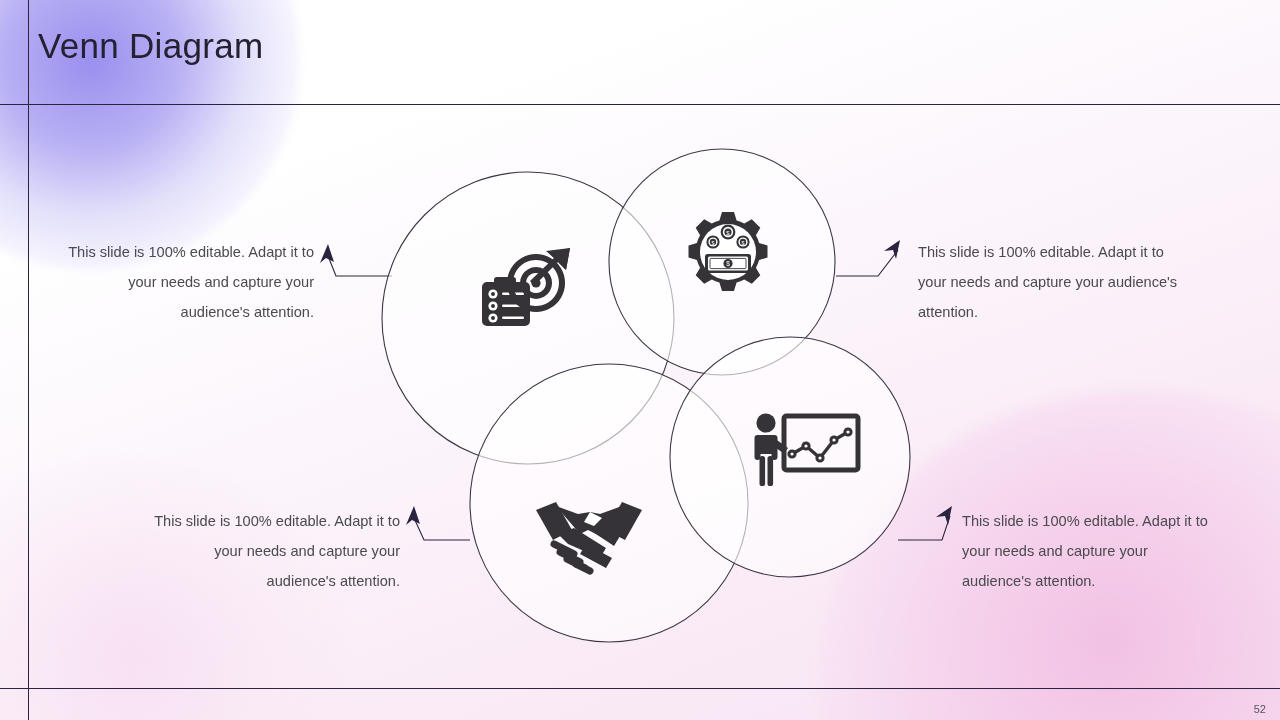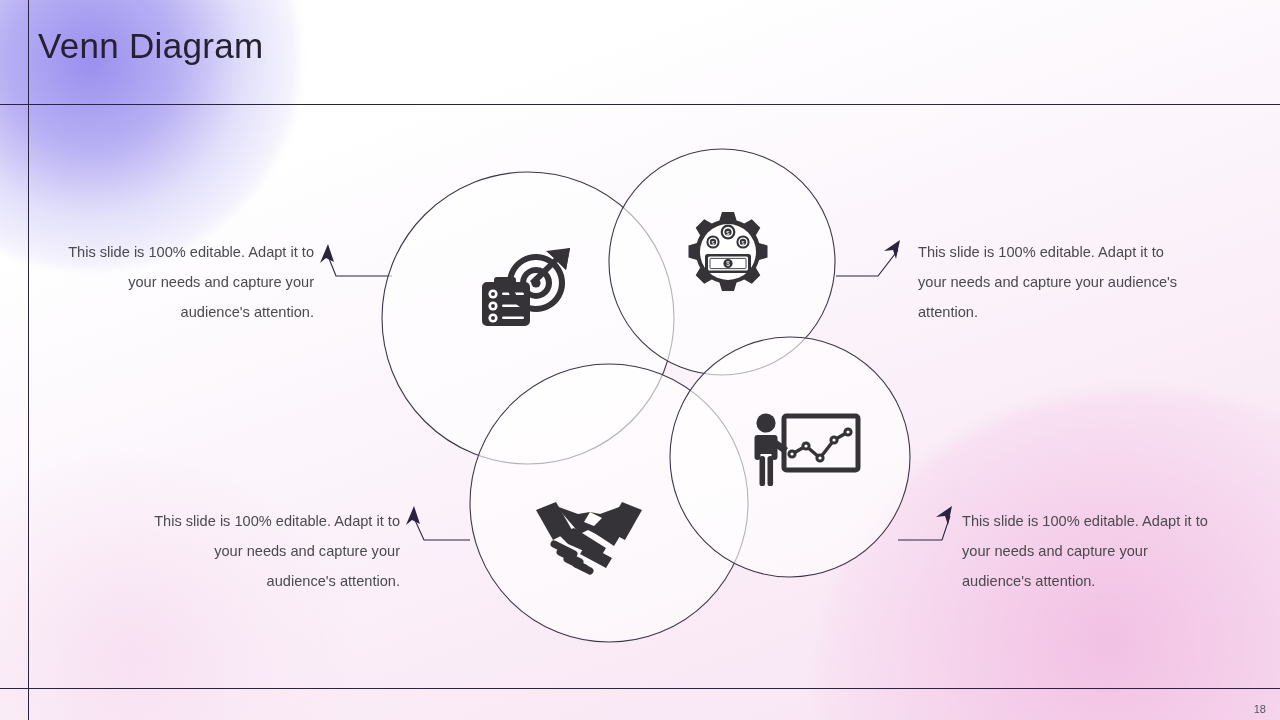--- a/index.html
+++ b/index.html
@@ -278,15 +278,15 @@
       <path d="M 56 12 L 50 22 L 60 26 L 68 18 Z" fill="#ffffff"></path>
     </g>
 
   </svg>
 
   <div class="caption cap-tl right-align">This slide is 100% editable. Adapt it to your needs and capture your audience's attention.</div>
   <div class="caption cap-tr left-align">This slide is 100% editable. Adapt it to your needs and capture your audience's attention.</div>
   <div class="caption cap-bl right-align">This slide is 100% editable. Adapt it to your needs and capture your audience's attention.</div>
   <div class="caption cap-br left-align">This slide is 100% editable. Adapt it to your needs and capture your audience's attention.</div>
 
-  <div class="page-number">18</div>
+  <div class="page-number">52</div>
 
 </div>
 
 </body></html>

